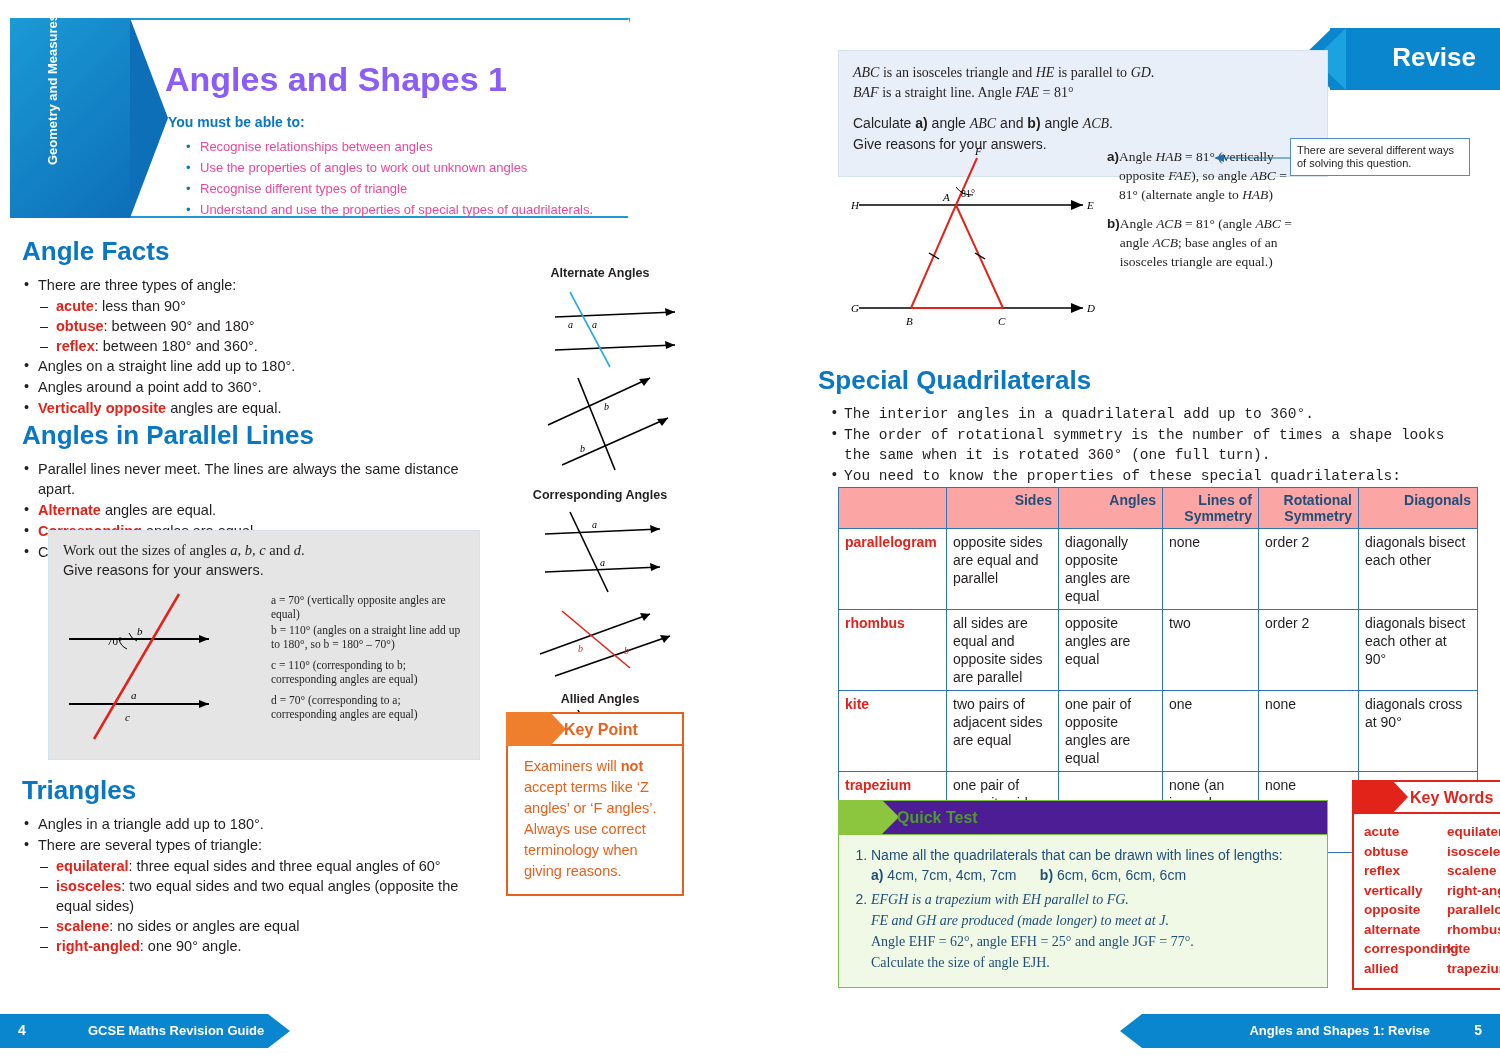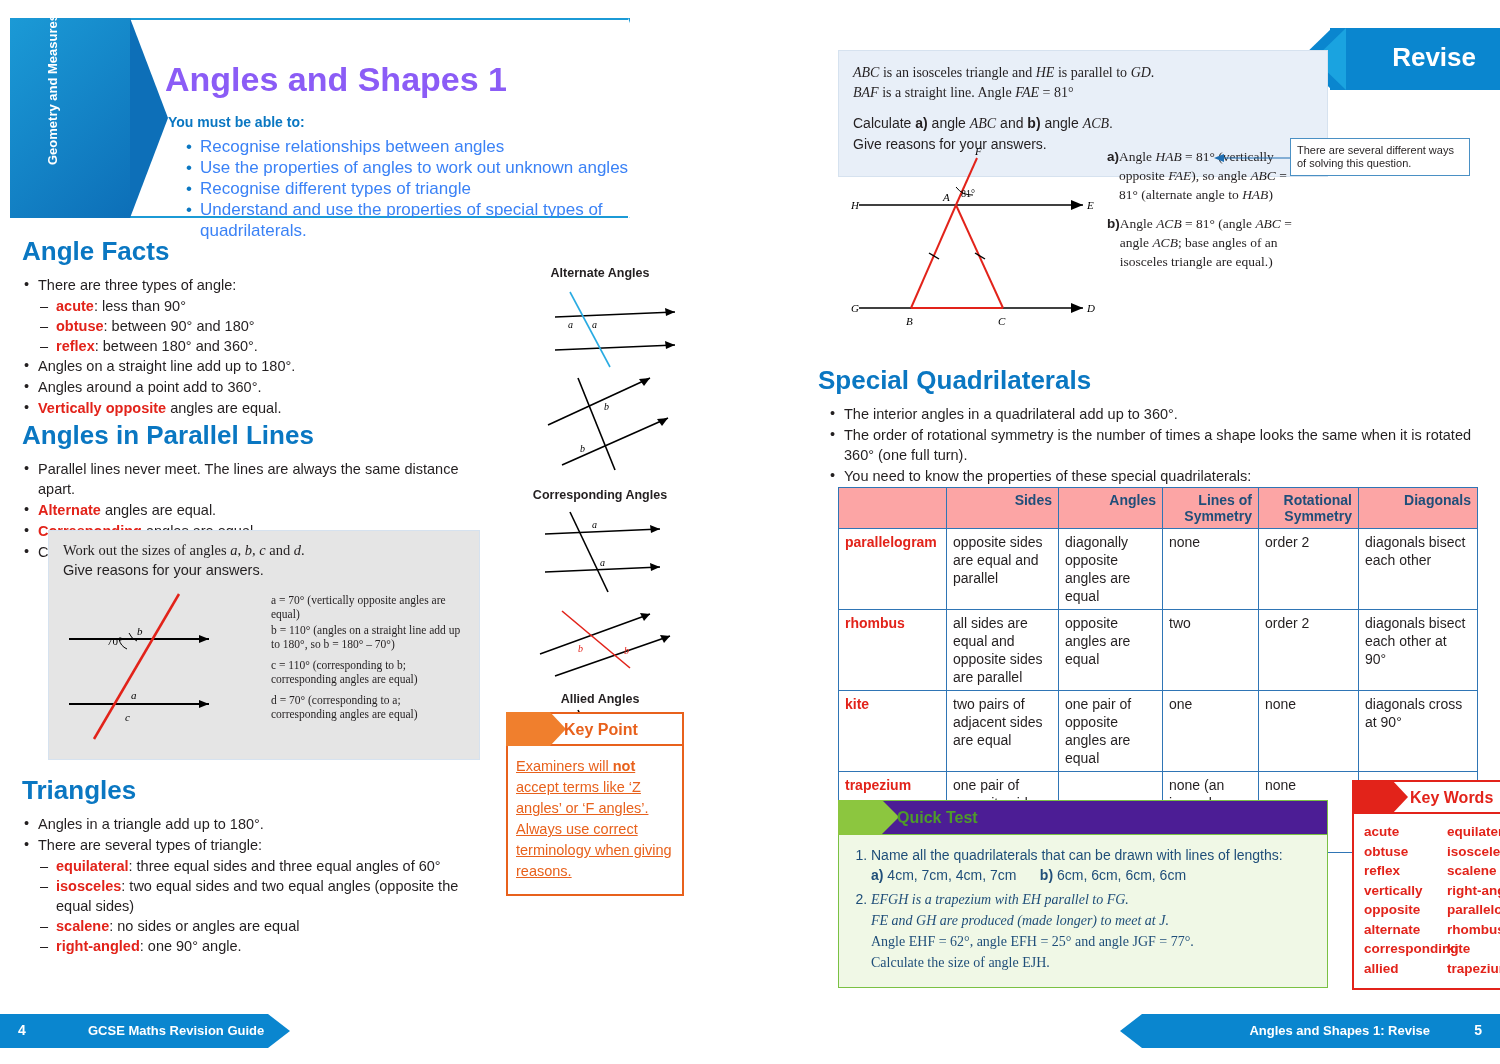--- a/index.html
+++ b/index.html
@@ -46,21 +46,21 @@
     border-top:102px solid transparent;
     border-bottom:102px solid transparent;
     border-left:40px solid #fff;
   }
   h1.title {
     position:absolute; left:155px; top:42px;
     font-size:34px; color:#8b5cf6; font-weight:bold; margin:0;
   }
   .must { position:absolute; left:158px; top:96px; font-size:14px; color:#0a77c2; font-weight:bold; }
   ul.objectives { position:absolute; left:158px; top:118px; margin:0; padding:0 0 0 18px; list-style:none; }
-  ul.objectives li { font-size:17px; color:#3b82f6; line-height:21px; position:relative; padding-left:14px;}
+  ul.objectives li { font-size:13px; color:#ec4899; line-height:21px; position:relative; padding-left:14px;}
   ul.objectives li:before { content:"\2022"; position:absolute; left:0; color:#0a77c2; }
 
   h2.sec { color:#0a77c2; font-size:26px; margin:0; font-weight:bold; }
 
   .bullets { margin:0; padding:0; list-style:none; }
   .bullets > li { font-size:14.5px; line-height:20px; position:relative; padding-left:16px; margin-bottom:1px;}
   .bullets > li:before { content:"\2022"; position:absolute; left:2px; top:-1px; color:#231f20; }
   .sub { margin:0; padding:0; list-style:none; }
   .sub > li { font-size:14.5px; line-height:20px; position:relative; padding-left:18px; }
   .sub > li:before { content:"\2013"; position:absolute; left:2px; color:#231f20; }
@@ -86,21 +86,21 @@
   .kp-flag {
     position:absolute; left:-2px; top:-2px; width:44px; height:34px;
     background:#f07f2d;
   }
   .kp-flag:after{
     content:""; position:absolute; right:-16px; top:0;
     border-top:17px solid transparent; border-bottom:17px solid transparent;
     border-left:16px solid #f07f2d;
   }
   .kp-title { position:absolute; left:56px; top:7px; font-size:16px; font-weight:bold; color:#e8611c;}
-  .kp-body { padding:10px 8px 12px; font-size:14.5px; line-height:21px; color:#e8611c;text-decoration:underline; }
+  .kp-body { padding:10px 16px 12px; font-size:14.5px; line-height:21px; color:#e8611c; }
   .kp-body b { color:#e8611c; }
 
   
   .revise-tab { position:absolute; right:0; top:28px; width:200px; height:62px; }
   .revise-tab .bar { position:absolute; right:0; top:0; width:170px; height:62px; background:#0a86cf; }
   .revise-tab .pt { position:absolute; left:0; top:0;
      border-top:31px solid transparent; border-bottom:31px solid transparent;
      border-right:32px solid #0a86cf; }
   .revise-tab .pt2 { position:absolute; left:14px; top:0;
      border-top:31px solid transparent; border-bottom:31px solid transparent;
@@ -372,21 +372,21 @@
     </div>
 
     <div class="callout">There are several different ways of solving this question.</div>
     <svg width="80" height="20" style="position:absolute; left:452px; top:150px;">
       <line x1="78" y1="8" x2="8" y2="8" stroke="#1f6fb2" stroke-width="1.2"></line>
       <polygon points="2,8 12,4 12,12" fill="#1f6fb2"></polygon>
     </svg>
 
     <div style="position:absolute; left:58px; top:365px; width:660px;">
       <h2 class="sec">Special Quadrilaterals</h2>
-      <ul class="bullets" style="margin-top:8px; margin-left:10px;">
+      <ul class="bullets" style="margin-top:8px; margin-left:10px;font-family:Liberation Mono, monospace;">
         <li>The interior angles in a quadrilateral add up to 360°.</li>
         <li>The order of rotational symmetry is the number of times a shape looks the same when it is rotated 360° (one full turn).</li>
         <li>You need to know the properties of these special quadrilaterals:</li>
       </ul>
     </div>
 
     <table class="quad" style="position:absolute; left:78px; top:487px; width:640px;">
       <thead>
         <tr>
           <th style="width:108px;"></th>

